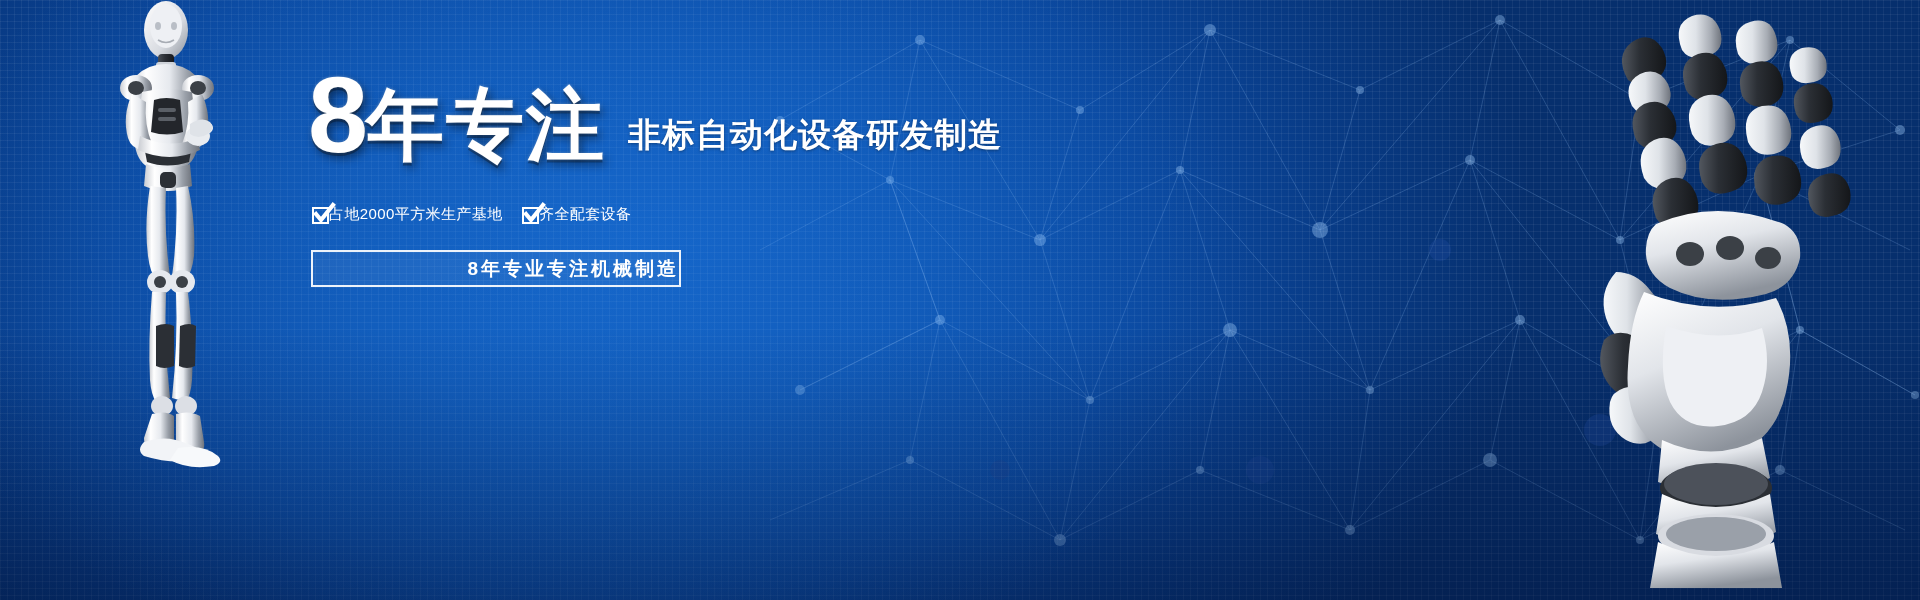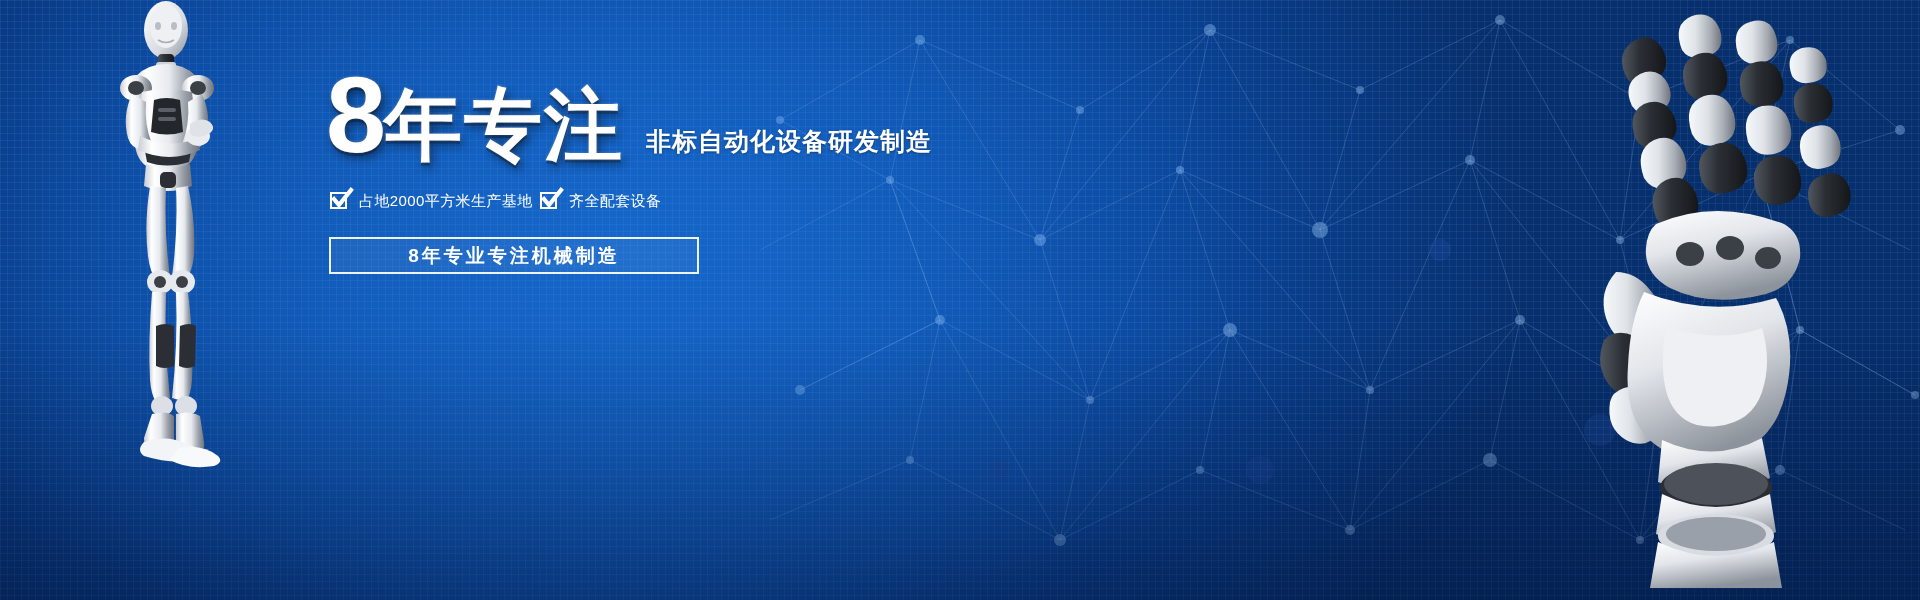--- a/index.html
+++ b/index.html
@@ -66,21 +66,21 @@
     right: 20px;
     top: 10px;
     width: 330px;
     height: 580px;
     pointer-events: none;
   }
 
   
   .content {
     position: absolute;
-    left: 326px;
+    left: 308px;
     top: 72px;
     width: 720px;
   }
 
   .headline-row {
     display: flex;
     align-items: flex-end;
     gap: 22px;
     height: 92px;
   }
@@ -99,21 +99,21 @@
   }
   .headline .num {
     font-size: 108px;
     letter-spacing: -2px;
   }
   .headline .cn {
     font-size: 78px;
     letter-spacing: 2px;
   }
   .sub-cn {
-    font-size: 25px;
+    font-size: 33px;
     font-weight: bold;
     color: #ffffff;
     letter-spacing: 1px;
     white-space: nowrap;
     padding-bottom: 6px;
     text-shadow: 0 1px 3px rgba(0,0,0,0.35);
   }
 
   .headline-en {
     margin-top: 6px;
@@ -127,23 +127,23 @@
   .features {
     margin-top: 28px;
     display: grid;
     grid-template-columns: 210px auto;
     row-gap: 18px;
     column-gap: 0px;
     margin-left: 4px;
   }
   .feature {
     display: flex;
-    align-items: flex-start;
-    gap: 12px;
+    align-items: flex-end;
     white-space: nowrap;
+    margin-top: 13px;
   }
   .checkbox {
     width: 17px;
     height: 17px;
     border: 2px solid #ffffff;
     position: relative;
     flex: 0 0 auto;
     box-sizing: border-box;
   }
   .checkbox svg {
@@ -161,21 +161,21 @@
 
   .cta-box {
     margin-top: 26px;
     margin-left: 3px;
     width: 366px;
     height: 33px;
     border: 2px solid rgba(255,255,255,0.92);
     background: rgba(255,255,255,0.055);
     display: flex;
     align-items: center;
-    justify-content: center;
+    justify-content: flex-end;
   }
   .cta-text {
     font-size: 19px;
     font-weight: bold;
     color: #ffffff;
     letter-spacing: 3px;
   }
 </style>
 </head>
 <body>

